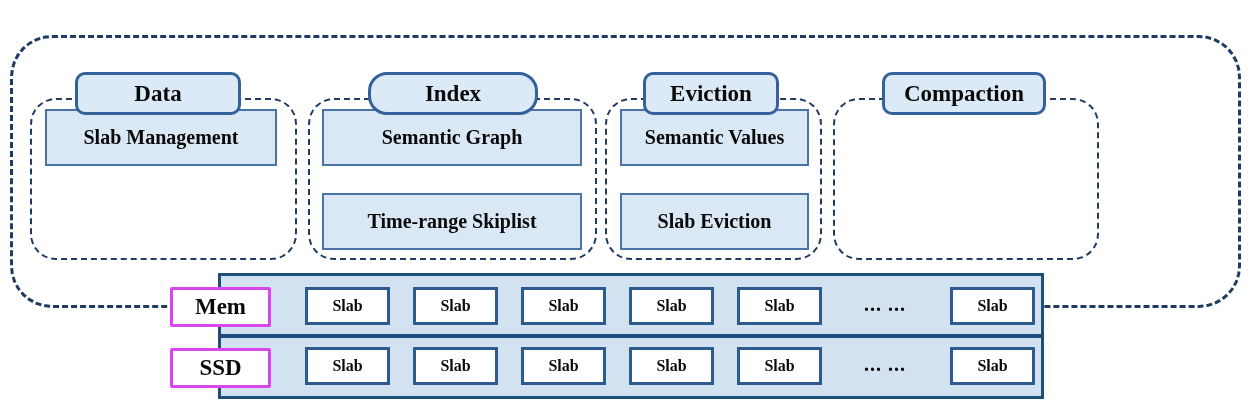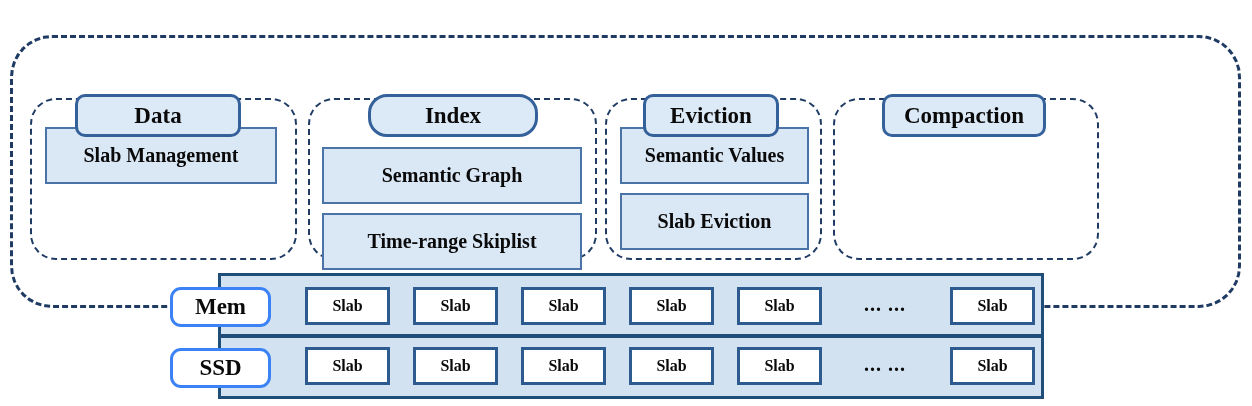--- a/index.html
+++ b/index.html
@@ -25,48 +25,48 @@
     border:2px dashed #1f3b63;border-radius:26px;
   }
   .g-data{left:30px;width:263px;}
   .g-index{left:308px;width:285px;}
   .g-eviction{left:605px;width:213px;}
   .g-compaction{left:833px;width:262px;}
   
   .col-label{
     position:absolute;top:72px;height:37px;z-index:3;
     background:#dce9f6;border:3px solid #35619b;border-radius:10px;
-    display:flex;align-items:center;justify-content:center;font-size:23px;margin-top:22px;
+    display:flex;align-items:center;justify-content:center;font-size:23px;
   }
   .l-data{left:75px;width:160px;}
   .l-index{left:368px;width:164px;border-radius:19px;}
   .l-eviction{left:643px;width:130px;}
   .l-compaction{left:882px;width:158px;}
   
   .mod-box{
     position:absolute;height:53px;z-index:2;
     background:#dae7f5;border:2px solid #4a74a8;
     display:flex;align-items:center;justify-content:center;
     font-size:20px;white-space:nowrap;
   }
-  .row1{top:127px;} .row2{top:193px;}
+  .row1{top:109px;} .row2{top:193px;}
   .b-data{left:45px;width:228px;}
-  .b-index{left:322px;width:256px;margin-top:20px;}
+  .b-index{left:322px;width:256px;}
   .b-eviction{left:620px;width:185px;}
   .b-compaction{left:843px;width:242px;}
   
   .store-bar{
     position:absolute;left:218px;width:820px;height:58px;z-index:1;
     background:#d2e2f1;border:3px solid #1f4e79;
   }
   .bar-mem{top:273px;} .bar-ssd{top:335px;}
   
   .store-label{
     position:absolute;left:170px;width:95px;height:34px;z-index:4;
-    background:#ffffff;border:3px solid #3b82f6;border-radius:11px;
+    background:#ffffff;border:3px solid #d946ef;border-radius:2px;
     display:flex;align-items:center;justify-content:center;font-size:23px;
   }
   .sl-mem{top:287px;} .sl-ssd{top:348px;}
   
   .slab{
     position:absolute;width:79px;height:32px;z-index:2;
     background:#ffffff;border:3px solid #2e5b8f;
     display:flex;align-items:center;justify-content:center;font-size:16px;
   }
   .slab-y-mem{top:287px;} .slab-y-ssd{top:347px;}

